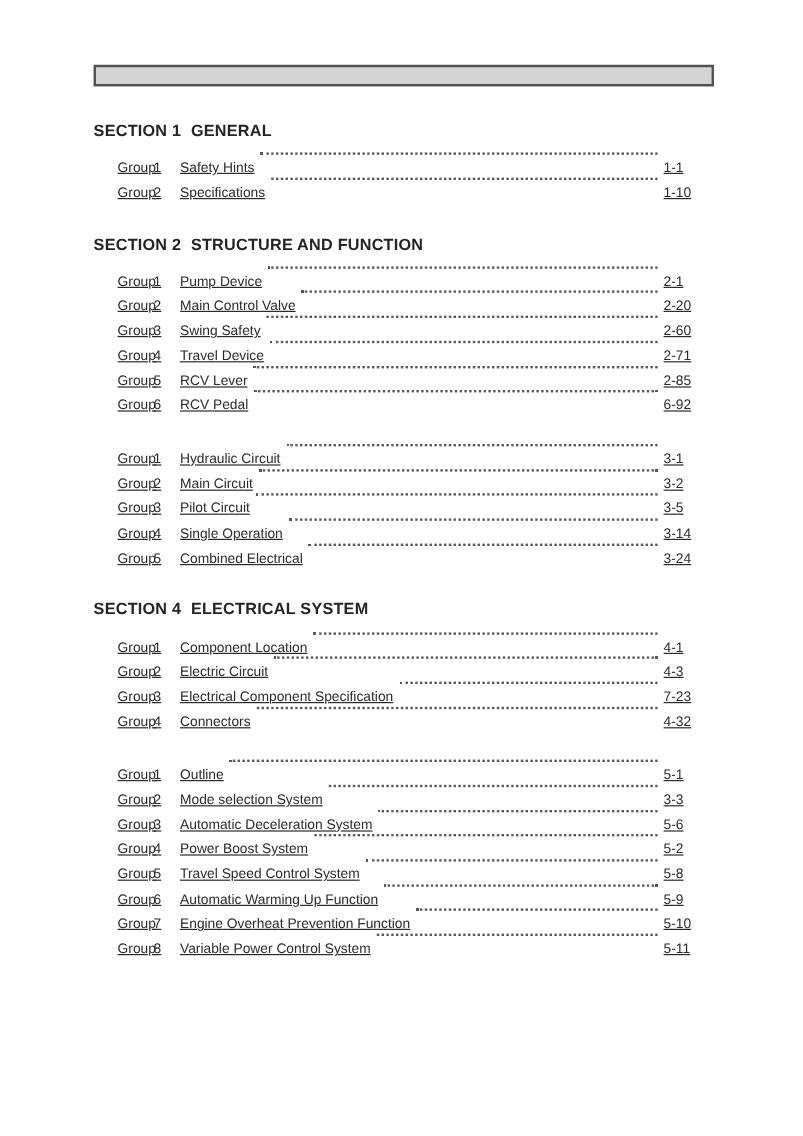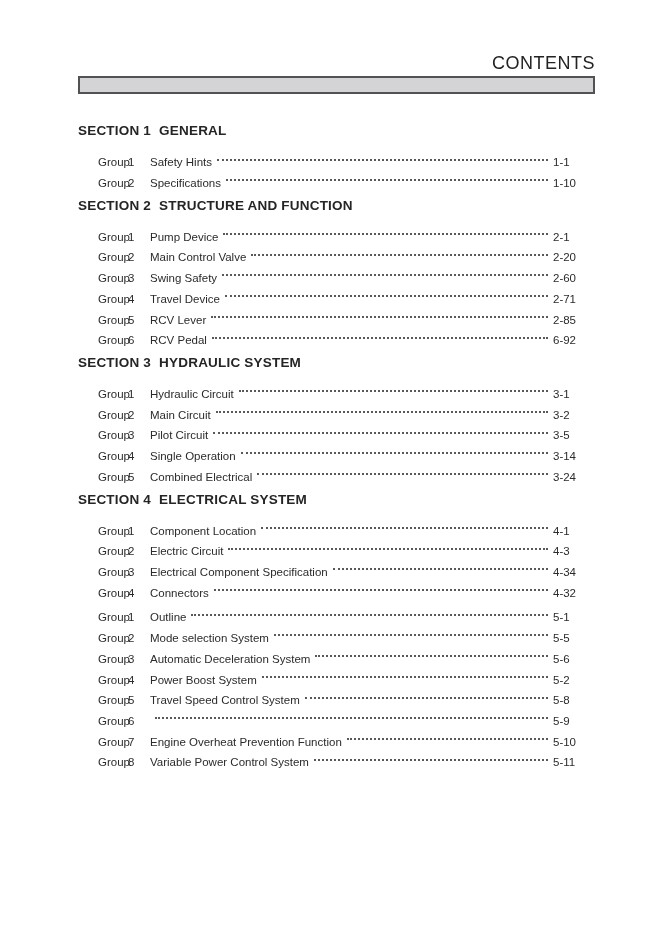--- a/index.html
+++ b/index.html
@@ -22,39 +22,40 @@
     letter-spacing: 0.5px;
     color: #232325;
     line-height: 1;
     padding-bottom: 4px;
   }
   .title-bar {
     height: 18px;
     background: #d4d4d6;
     border: 2px solid #515254;
   }
-  .toc-section { margin-top: 4px; }
+  .toc-section { margin-top: 24px; }
   .toc-section.first { margin-top: 29px; }
   .section-heading {
     font-size: 13.5px;
     font-weight: 700;
     color: #252527;
     margin-bottom: 13px;
     letter-spacing: 0.2px;
     line-height: 1.2;
   }
   .sec-label { margin-right: 8px; }
   .group-row {
     display: flex;
-    align-items: center;
+    align-items: flex-start;
     padding-left: 20px;
     height: 20.7px;
     font-size: 11.5px;
     line-height: 20.7px;
     color: #2b2b2d;
+    text-decoration: underline;
   }
   .g-label { width: 30px; flex: 0 0 30px; }
   .g-num   { width: 22px; flex: 0 0 22px; }
   .g-title { white-space: nowrap; }
   .leader {
     flex: 1 1 auto;
     border-bottom: 2px dotted #59595b;
     margin: 0 5px;
     position: relative;
     top: -3px;
@@ -64,21 +65,20 @@
     flex: 0 0 42px;
     width: 42px;
     text-align: left;
     white-space: nowrap;
   }
 </style>
 </head>
 <body>
 
 <div class="page">
-  <div class="contents-title">CONTENTS</div>
   <div class="title-bar"></div>
   <div id="toc">
   <section class="toc-section first">
     <h2 class="section-heading">
       <span class="sec-label">SECTION 1</span><span class="sec-name">GENERAL</span>
     </h2>
     <div class="rows">
   <div class="group-row">
     <span class="g-label">Group</span>
     <span class="g-num">1</span>
@@ -146,23 +146,20 @@
     <span class="g-label">Group</span>
     <span class="g-num">6</span>
     <span class="g-title">RCV Pedal</span>
     <span class="leader"></span>
     <span class="g-page">6-92</span>
   </div>
 </div>
   </section>
 
   <section class="toc-section">
-    <h2 class="section-heading">
-      <span class="sec-label">SECTION 3</span><span class="sec-name">HYDRAULIC SYSTEM</span>
-    </h2>
     <div class="rows">
   <div class="group-row">
     <span class="g-label">Group</span>
     <span class="g-num">1</span>
     <span class="g-title">Hydraulic Circuit</span>
     <span class="leader"></span>
     <span class="g-page">3-1</span>
   </div>
 
   <div class="group-row">
@@ -218,21 +215,21 @@
     <span class="g-title">Electric Circuit</span>
     <span class="leader"></span>
     <span class="g-page">4-3</span>
   </div>
 
   <div class="group-row">
     <span class="g-label">Group</span>
     <span class="g-num">3</span>
     <span class="g-title">Electrical Component Specification</span>
     <span class="leader"></span>
-    <span class="g-page">4-34</span>
+    <span class="g-page">7-23</span>
   </div>
 
   <div class="group-row">
     <span class="g-label">Group</span>
     <span class="g-num">4</span>
     <span class="g-title">Connectors</span>
     <span class="leader"></span>
     <span class="g-page">4-32</span>
   </div>
 </div>
@@ -246,21 +243,21 @@
     <span class="g-title">Outline</span>
     <span class="leader"></span>
     <span class="g-page">5-1</span>
   </div>
 
   <div class="group-row">
     <span class="g-label">Group</span>
     <span class="g-num">2</span>
     <span class="g-title">Mode selection System</span>
     <span class="leader"></span>
-    <span class="g-page">5-5</span>
+    <span class="g-page">3-3</span>
   </div>
 
   <div class="group-row">
     <span class="g-label">Group</span>
     <span class="g-num">3</span>
     <span class="g-title">Automatic Deceleration System</span>
     <span class="leader"></span>
     <span class="g-page">5-6</span>
   </div>
 
@@ -276,20 +273,21 @@
     <span class="g-label">Group</span>
     <span class="g-num">5</span>
     <span class="g-title">Travel Speed Control System</span>
     <span class="leader"></span>
     <span class="g-page">5-8</span>
   </div>
 
   <div class="group-row">
     <span class="g-label">Group</span>
     <span class="g-num">6</span>
+    <span class="g-title">Automatic Warming Up Function</span>
     <span class="leader"></span>
     <span class="g-page">5-9</span>
   </div>
 
   <div class="group-row">
     <span class="g-label">Group</span>
     <span class="g-num">7</span>
     <span class="g-title">Engine Overheat Prevention Function</span>
     <span class="leader"></span>
     <span class="g-page">5-10</span>

